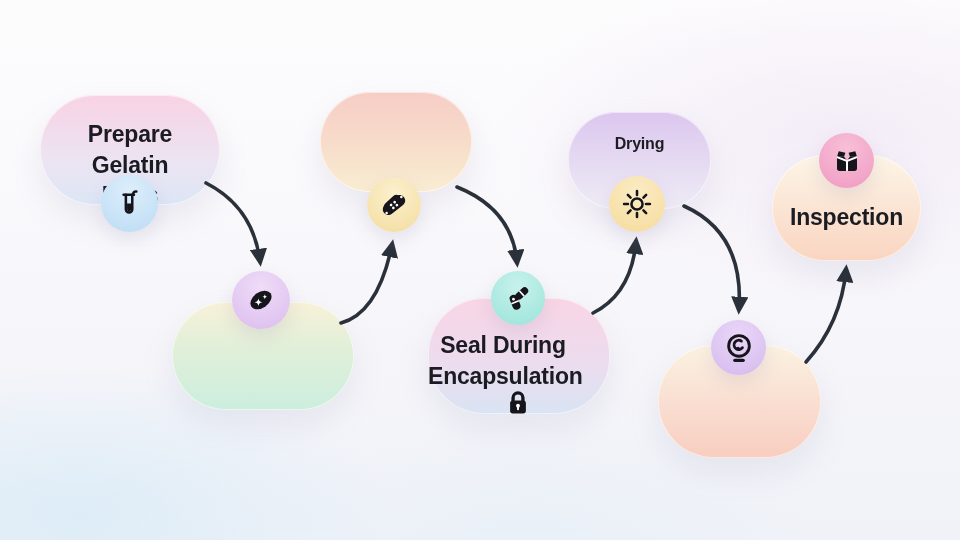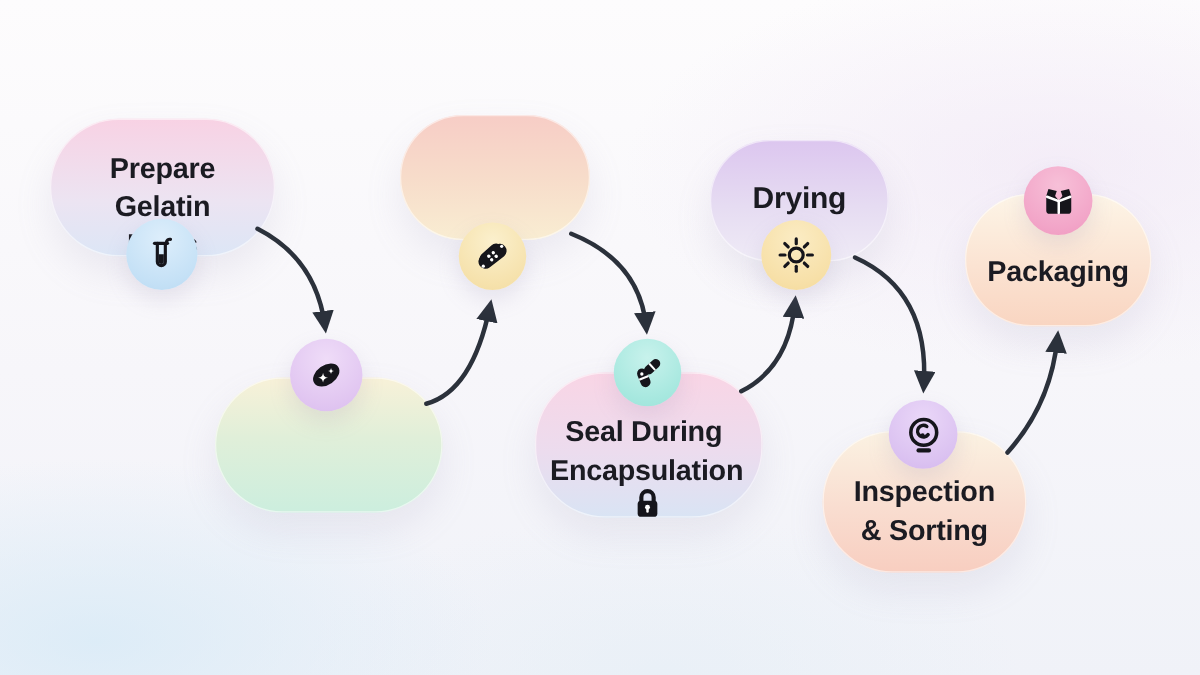--- a/index.html
+++ b/index.html
@@ -36,22 +36,22 @@
 
   .label {
     position:absolute; display:flex; justify-content:center;
     font-weight:bold; font-size:23px; line-height:1.33; color:#1b1b22;
     text-align:center; letter-spacing:-0.2px;
   }
   .label span { display:inline-block; }
   .l1 { left:40px;  top:119px; width:180px; } .l1 span { max-width:130px; }
   .l2 { left:172px; top:336px; width:182px; } .l2 span { max-width:135px; }
   .l3 { left:320px; top:112px; width:152px; } .l3 span { max-width:110px; }
-  .l4 { left:424px; top:330px; width:182px; } .l4 span { max-width:150px; }
-  .l5 { left:568px; top:143px; width:143px; font-size:24px;align-items:center; }
+  .l4 { left:412px; top:330px; width:182px; } .l4 span { max-width:150px; }
+  .l5 { left:568px; top:133px; width:143px; font-size:16px;align-items:center; }
   .l6 { left:658px; top:378px; width:163px; } .l6 span { max-width:120px; }
   .l7 { left:772px; top:202px; width:149px; }
 
   .icon-circle {
     position:absolute; border-radius:50%;
     display:flex; align-items:center; justify-content:center;
     box-shadow: 0 8px 18px rgba(150,140,175,.18);
   }
   .c1 { left:101px; top:175px; width:57px; height:57px;
         background:radial-gradient(circle at 50% 28%, #ddeefb 0%, #c5e1f6 70%, #b9d9f2 100%); }
@@ -102,25 +102,22 @@
 
   <div class="label l1">
       <span>Prepare Gelatin Mass</span>
     </div>
   <div class="label l4">
       <span>Seal During Encapsulation</span>
     </div>
   <div class="label l5">
       <span>Drying</span>
     </div>
-  <div class="label l6">
-      <span>Inspection &amp; Sorting</span>
-    </div>
   <div class="label l7">
-      <span>Packaging</span>
+      <span>Inspection</span>
     </div>
 
   <div class="icon-circle c1">
     <svg width="32" height="32" viewBox="0 0 24 24">
       <g stroke="#15151b" stroke-width="1.9" fill="none" stroke-linecap="round">
         <path d="M7.2 5 H15"></path>
         <path d="M8.9 5 V16 a2.4 2.4 0 0 0 4.8 0 V5"></path>
         <path d="M14.3 4.6 q .3 -2.3 2.5 -2"></path>
       </g>
       <path d="M9.8 11.6 h3 v4.3 a1.5 1.5 0 0 1 -3 0 Z" fill="#15151b"></path>

